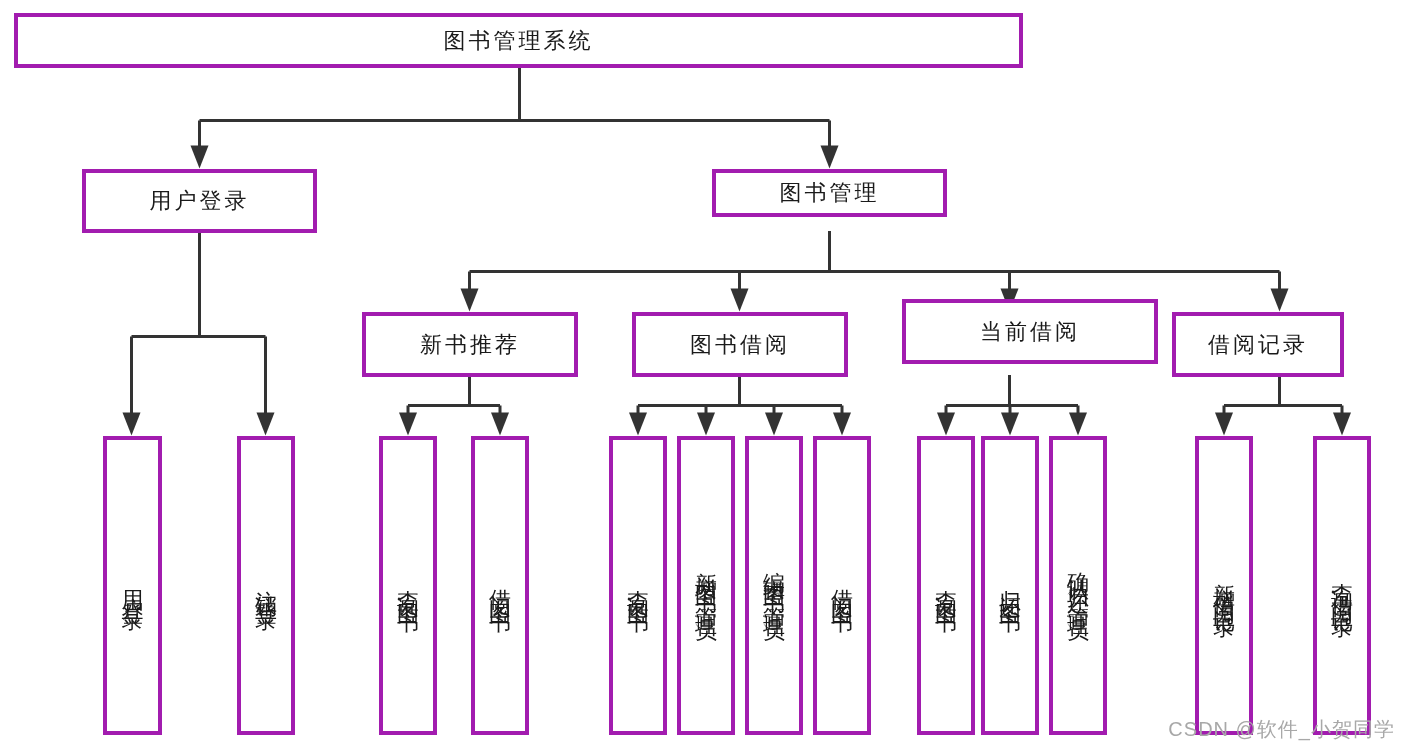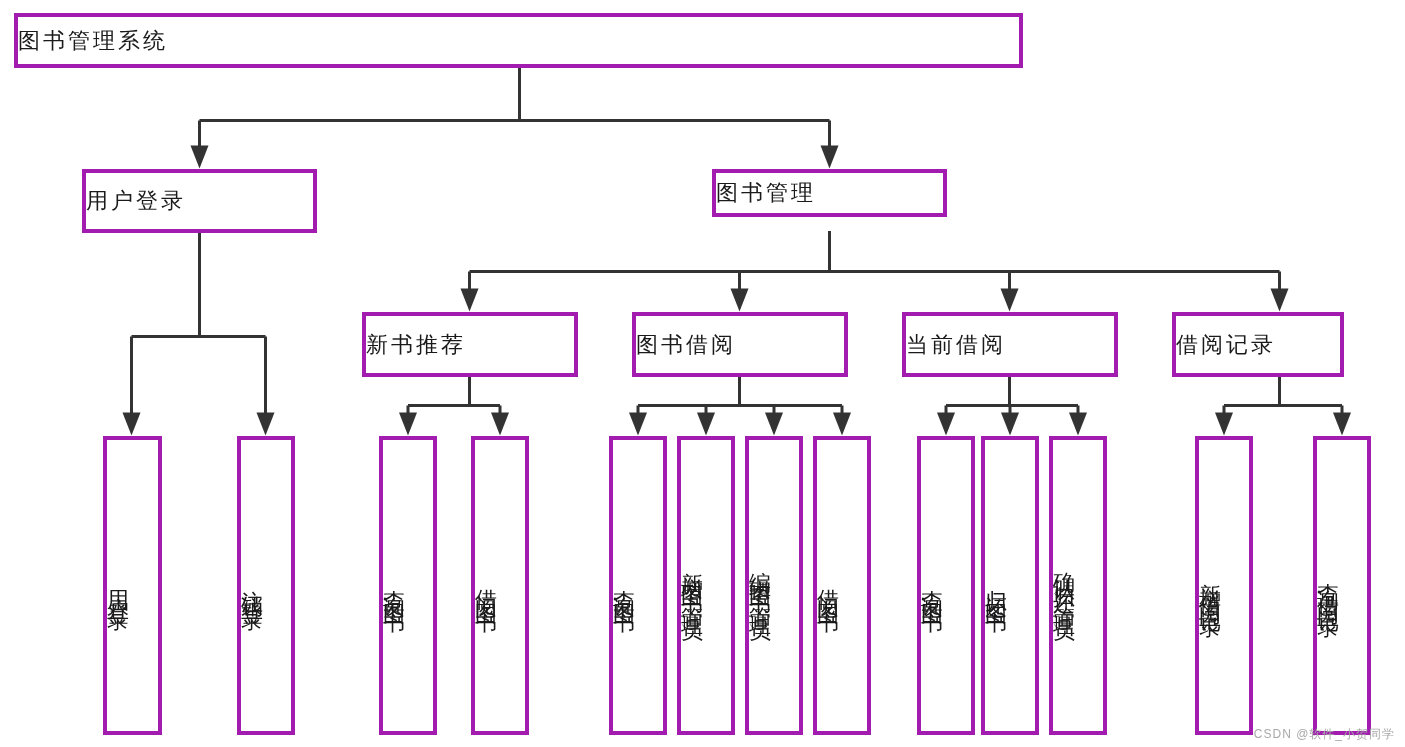--- a/index.html
+++ b/index.html
@@ -12,41 +12,42 @@
     overflow:hidden;
   }
   svg.connectors{position:absolute;left:0;top:0;width:1405px;height:747px;}
   .node{
     position:absolute;
     box-sizing:border-box;
     background:#ffffff;
     border:4px solid #a21caf;
     display:flex;
     align-items:center;
+    justify-content:center;
   }
   .hlabel{
     font-size:22px;
     letter-spacing:3px;
     white-space:nowrap;
     color:#1a1a1a;
   }
   .leaf{top:436px;height:299px;}
   .vtext{
     writing-mode:vertical-rl;
     text-orientation:mixed;
     font-size:22px;
     letter-spacing:7px;
     line-height:1;
     color:#1a1a1a;
   }
   .watermark{
     position:absolute;
     right:10px;
     bottom:4px;
-    font-size:12px;
+    font-size:20px;
     letter-spacing:1px;
     color:#a8a8a8;
     white-space:nowrap;
   }
 </style>
 </head>
 <body>
 
 <div class="canvas">
 
@@ -100,21 +101,21 @@
   <div class="node" style="left:712px;top:169px;width:235px;height:48px">
     <span class="hlabel">图书管理</span>
   </div>
 
   <div class="node" style="left:632px;top:312px;width:216px;height:65px">
     <span class="hlabel">图书借阅</span>
   </div>
   <div class="node" style="left:362px;top:312px;width:216px;height:65px">
     <span class="hlabel">新书推荐</span>
   </div>
-  <div class="node" style="left:902px;top:312px;width:216px;height:65px">
+  <div class="node" style="left:902px;top:299px;width:256px;height:65px">
     <span class="hlabel">当前借阅</span>
   </div>
   <div class="node" style="left:1172px;top:312px;width:172px;height:65px">
     <span class="hlabel">借阅记录</span>
   </div>
 
   <div class="node leaf" style="left:103px;width:59px">
     <span class="vtext">用户登录</span>
   </div>
   <div class="node leaf" style="left:237px;width:58px">

